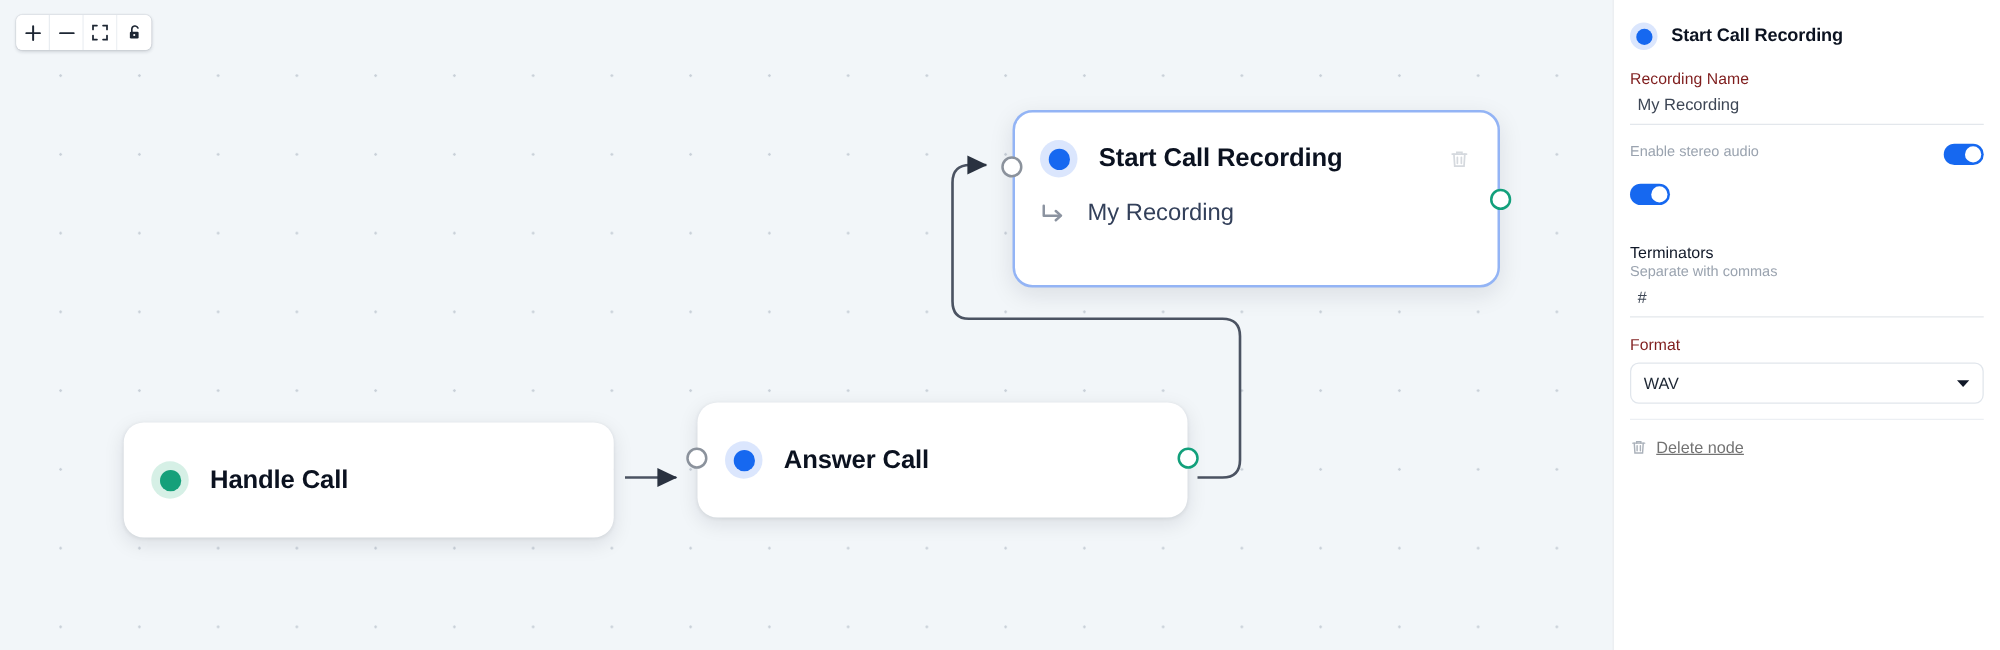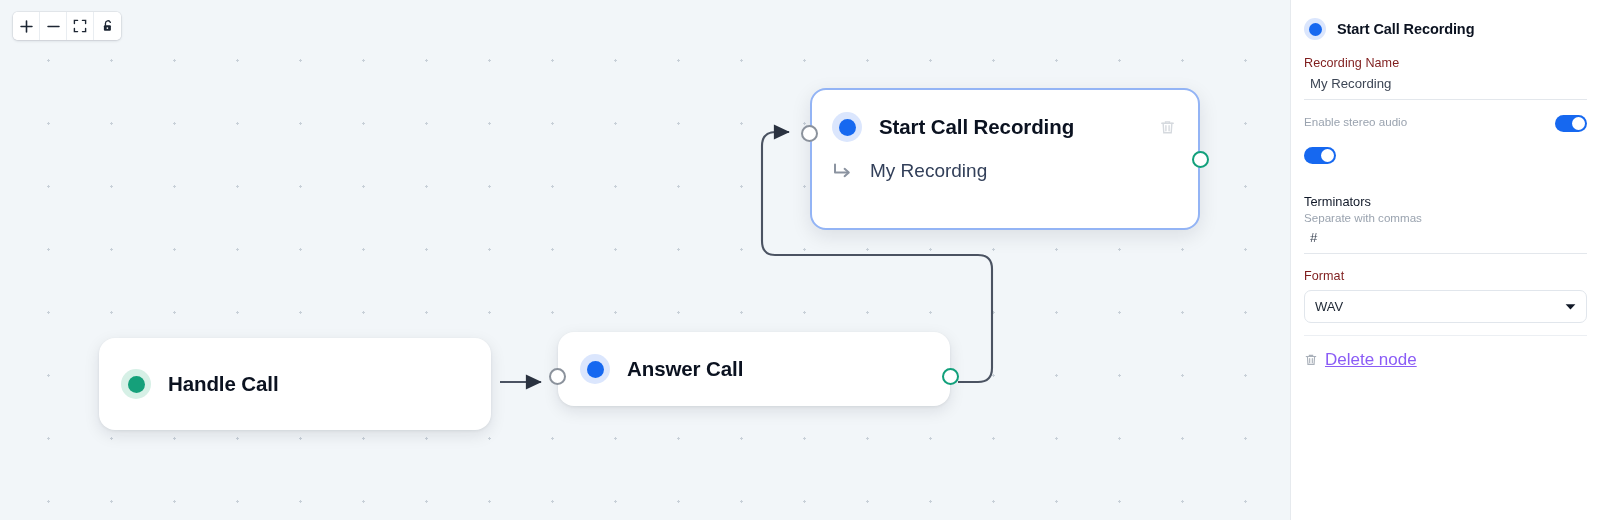--- a/index.html
+++ b/index.html
@@ -201,22 +201,22 @@
     position: absolute; right: 11px; top: 50%;
     transform: translateY(-50%);
     pointer-events: none;
   }
   .delete-row {
     display: flex; align-items: center;
     padding: 14px 13px 0 13px;
     cursor: pointer;
   }
   .delete-label {
-    font-size: 17px;
-    color: #8b5cf6;
+    font-size: 13px;
+    color: #737373;
     text-decoration: underline;
     margin-left: 7px;
   }
   .sep-line { border-top: 1px solid #eceff3; margin-top: 12px; }
 </style>
 </head>
 <body>
 
 <div id="app">
 
@@ -268,21 +268,21 @@
     <div class="node plain" style="left:99px; top:338px; width:392px; height:92px;">
       <div class="node-head">
         <span class="dot-halo teal">
           <span class="dot-core teal"></span>
         </span>
         <span class="node-title">Handle Call</span>
       </div>
 
     </div>
 
-    <div class="node plain" style="left:558px; top:332px; width:392px; height:74px;">
+    <div class="node plain" style="left:558px; top:322px; width:392px; height:92px;">
       <div class="handle in" style="left:-9px; top:36px;"></div>
       <div class="node-head">
         <span class="dot-halo blue">
           <span class="dot-core blue"></span>
         </span>
         <span class="node-title">Answer Call</span>
       </div>
       <div class="handle out" style="right:-9px; top:36px;"></div>
     </div>
 

